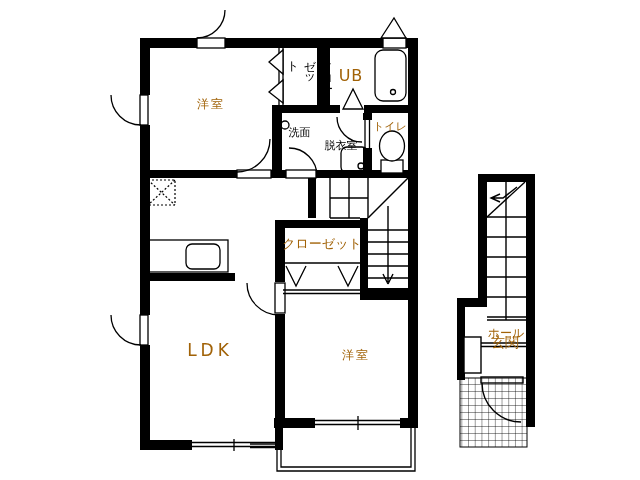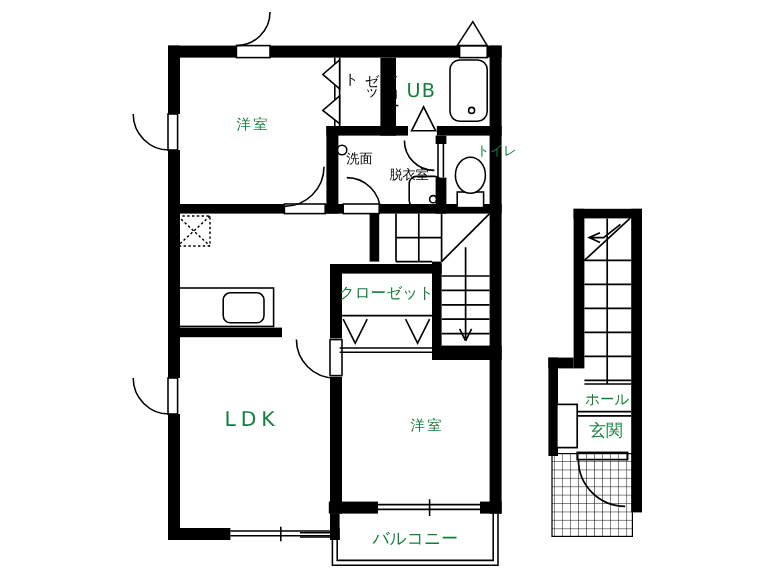--- a/index.html
+++ b/index.html
@@ -1,20 +1,20 @@
 <!DOCTYPE html>
 <html><head>
 <meta charset="utf-8">
 <style>
   html,body{margin:0;padding:0;background:#fff;}
   #stage{position:relative;width:640px;height:480px;background:#fff;overflow:hidden;
          font-family:"DejaVu Sans",sans-serif;color:#000;}
   #plan-svg{position:absolute;left:0;top:0;}
   .lbl{position:absolute;transform:translate(-50%,-50%);white-space:nowrap;
-       color:#15803d;font-family:"DejaVu Sans",sans-serif;}
+       color:#a16207;font-family:"DejaVu Sans",sans-serif;}
   .lbl-room{font-size:12px;letter-spacing:2px;}
   .lbl-ldk{font-size:17px;letter-spacing:4px;}
   .lbl-sm{font-size:11px;}
   .lbl-md{font-size:13px;}
   .lbl-ub{font-size:16px;letter-spacing:1px;}
   .lbl-vert{position:absolute;writing-mode:vertical-rl;text-orientation:upright;
        font-size:12px;line-height:17px;letter-spacing:1px;transform:none;}
   .lbl-wash{position:absolute;transform:translate(-50%,0);text-align:left;
        font-size:11px;line-height:13px;white-space:nowrap;}
 </style>
@@ -150,27 +150,26 @@
 
 <div class="lbl-vert" style="left:284px;top:52px;height:44px;">クローゼット</div>
 
 <div class="lbl lbl-ub" style="left:351px;top:75px;">UB</div>
 
 <div class="lbl-wash" style="left:323px;top:126px;">
   <span style="display:block;">洗面</span>
   <span style="display:block;margin-left:36px;">脱衣室</span>
 </div>
 
-<div class="lbl lbl-sm" style="left:390px;top:126px;margin-left:24px;">トイレ</div>
+<div class="lbl lbl-sm" style="left:390px;top:126px;">トイレ</div>
 
 <div class="lbl lbl-md" style="left:322px;top:244px;">クローゼット</div>
 
 <div class="lbl lbl-ldk" style="left:210px;top:350px;text-align:right;">LDK</div>
 
 <div class="lbl lbl-room" style="left:356px;top:355px;">洋室</div>
 
-<div class="lbl lbl-md" style="left:346px;top:449px;font-size:14px;">バルコニー</div>
 
 <div class="lbl lbl-md" style="left:506px;top:333px;font-size:12px;">ホール</div>
 
-<div class="lbl lbl-md" style="left:505px;top:359px;font-size:14px;">玄関</div>
+<div class="lbl lbl-md" style="left:505px;top:343px;font-size:14px;">玄関</div>
 
 </div>
 
 </body></html>

